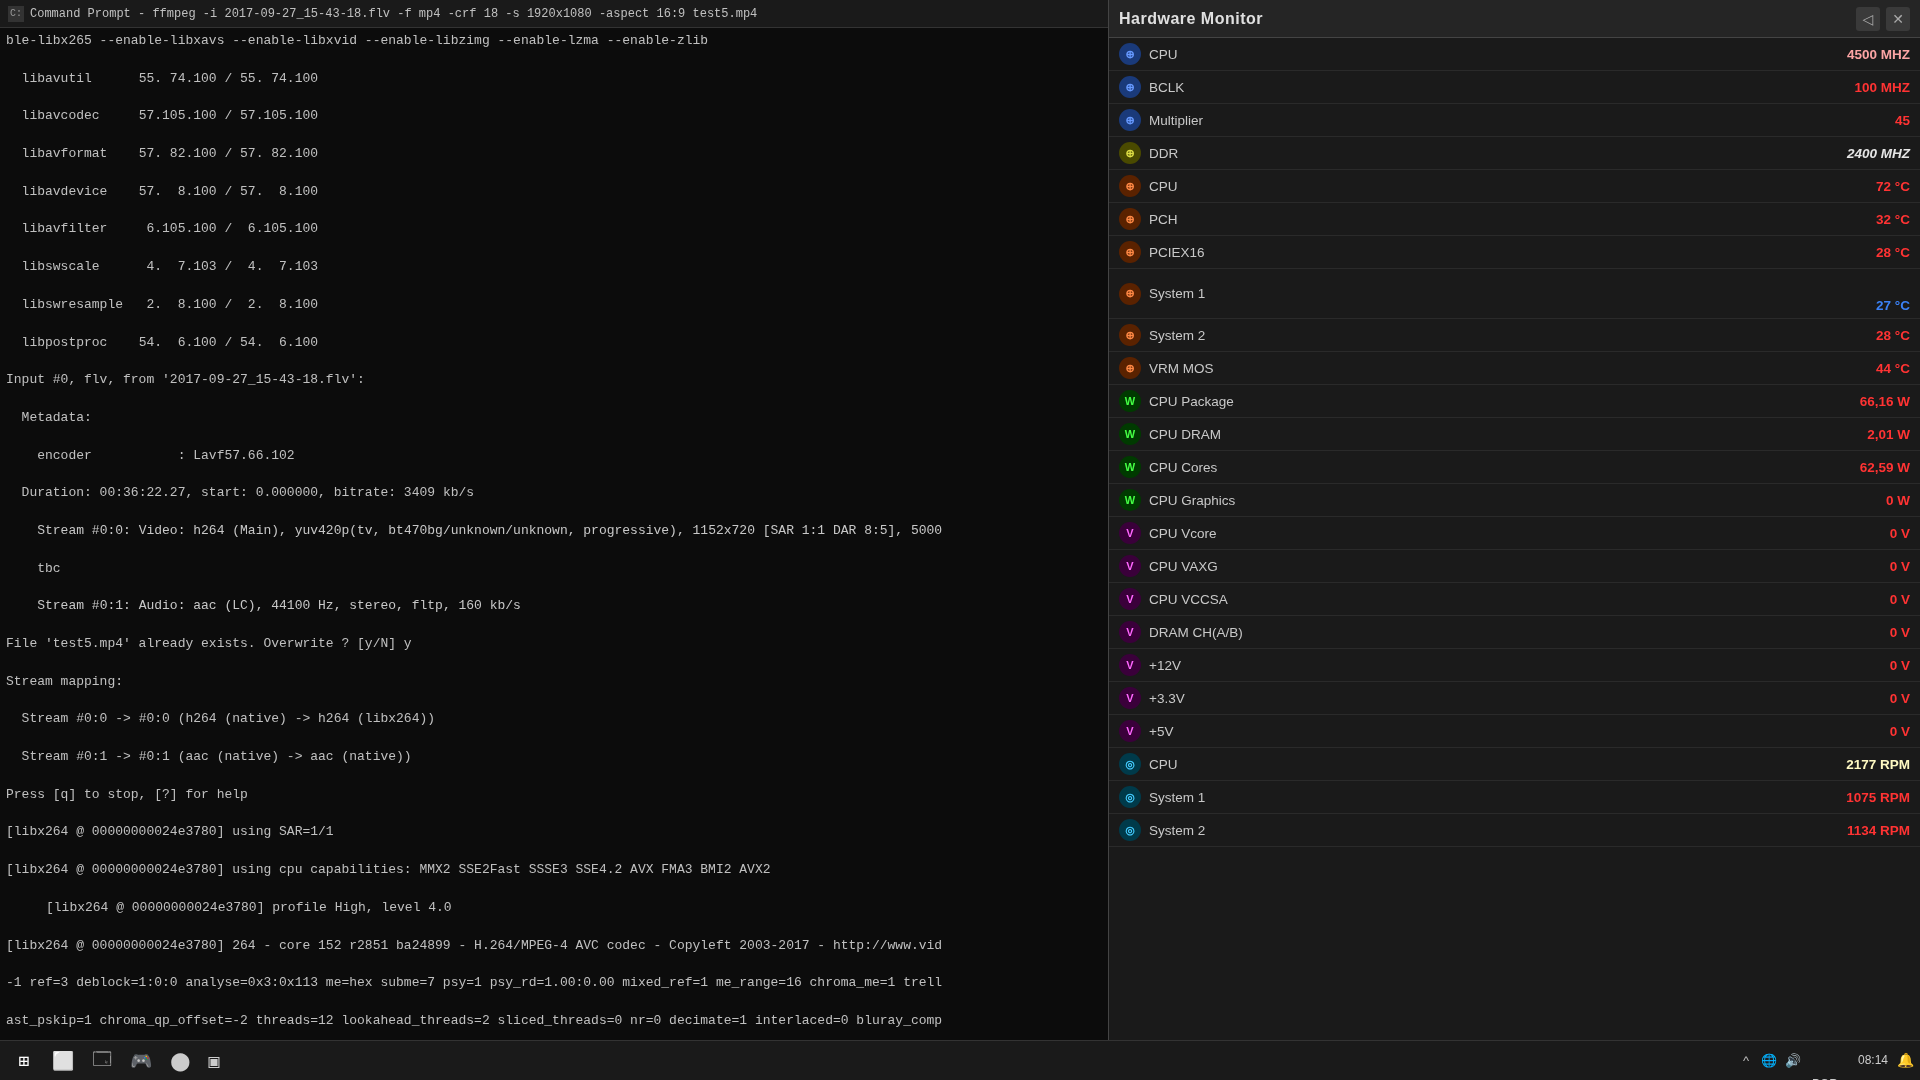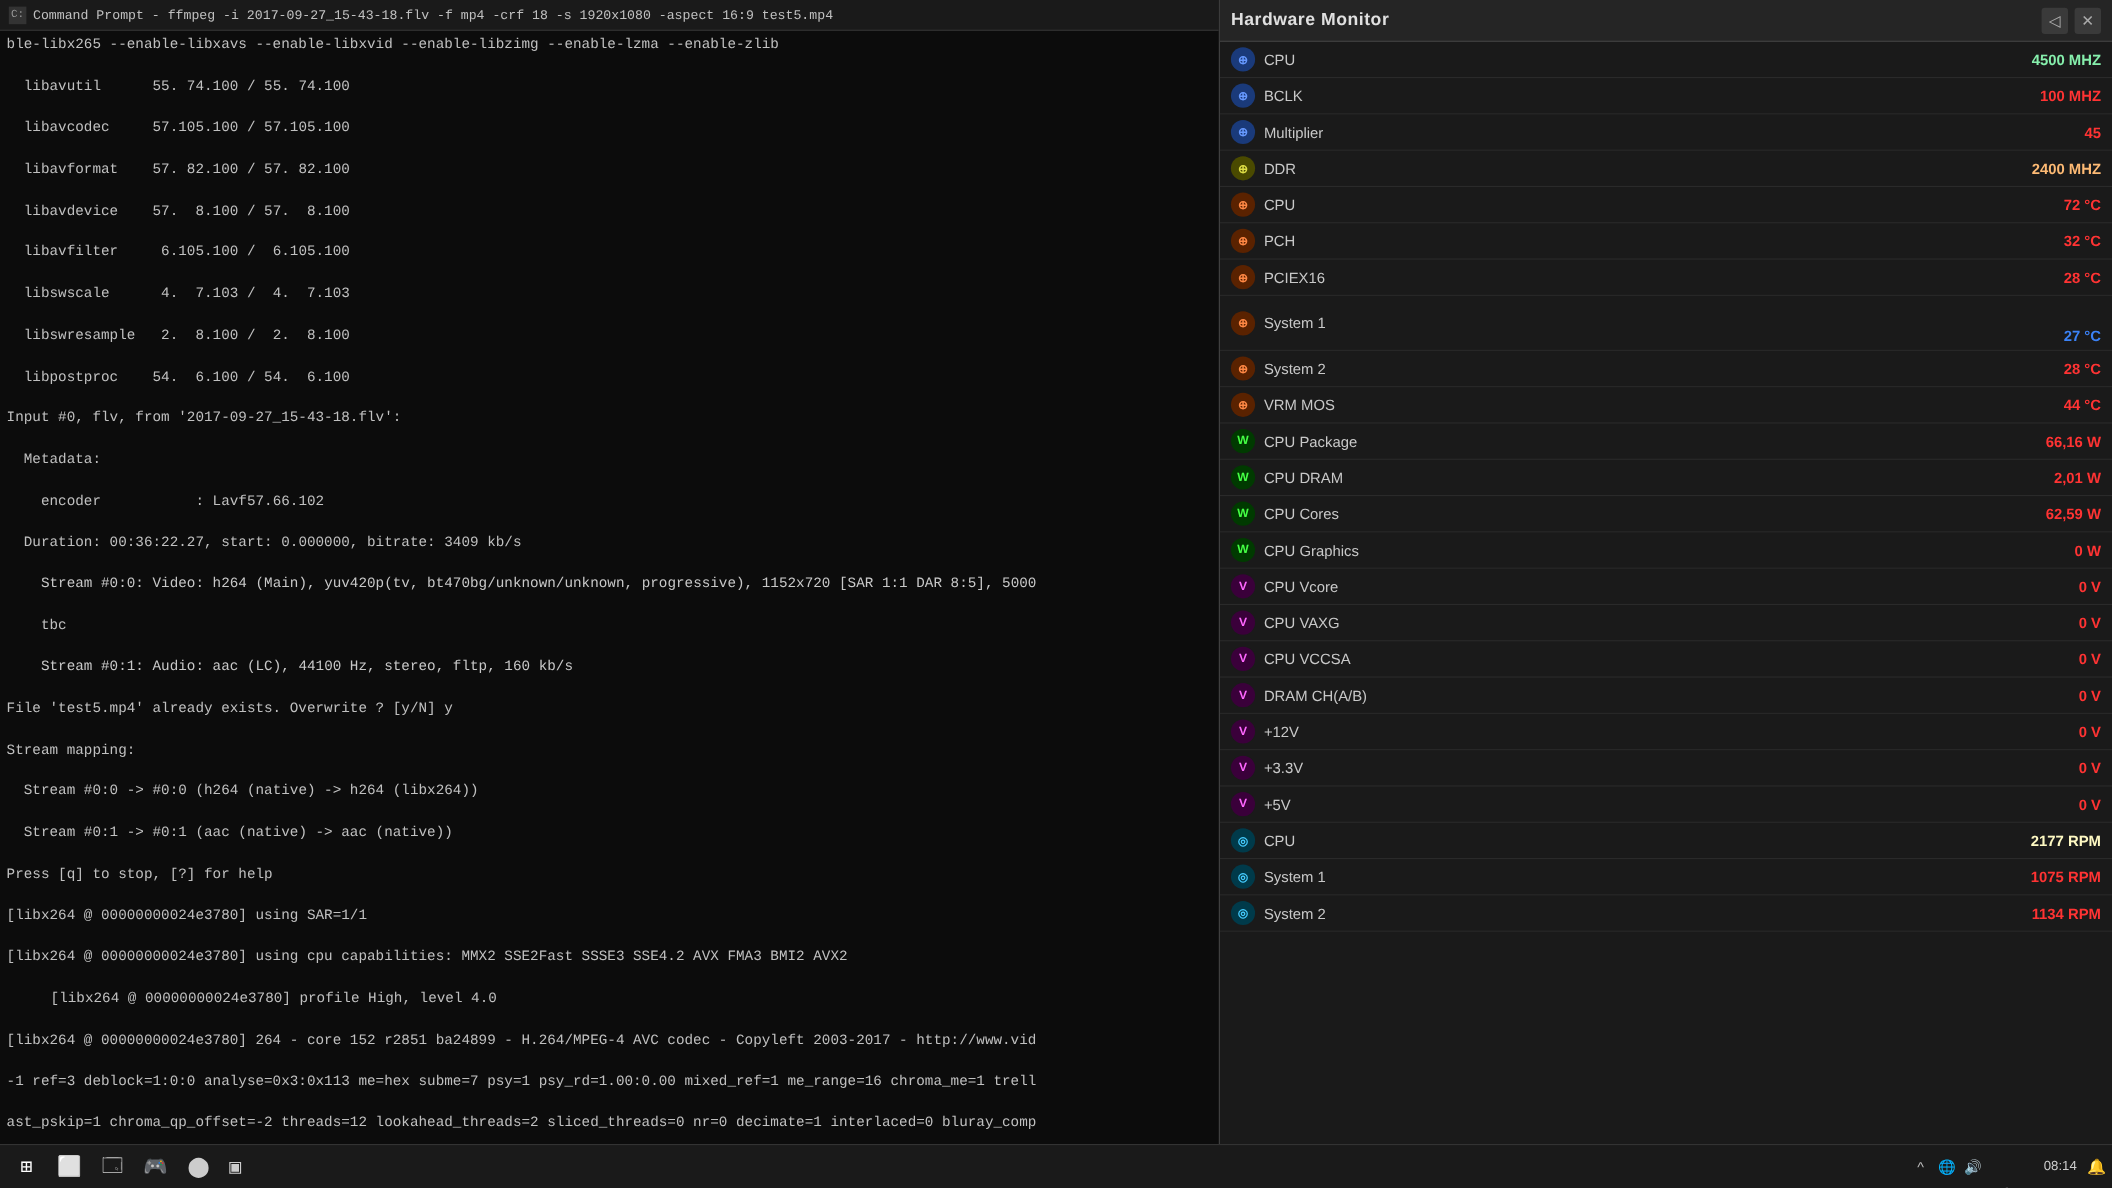--- a/index.html
+++ b/index.html
@@ -281,36 +281,36 @@
     <span id="hw-title">Hardware Monitor</span>
     <div id="hw-titlebar-icons">
       <div class="titlebar-btn" title="Minimize">◁</div>
       <div class="titlebar-btn" title="Close">✕</div>
     </div>
   </div>
   <div id="hw-content">
       <div class="hw-row">
         <div class="hw-icon" style="background: rgb(26, 58, 122); color: rgb(102, 153, 255); font-weight: bold; font-size: 11px;">⊕</div>
         <div class="hw-label">CPU</div>
-        <div class="hw-value" style="color: #86efac;">4500 MHZ</div>
+        <div class="hw-value" style="color: #fca5a5;">4500 MHZ</div>
       </div>
       <div class="hw-row">
         <div class="hw-icon" style="background: rgb(26, 58, 122); color: rgb(102, 153, 255); font-weight: bold; font-size: 11px;">⊕</div>
         <div class="hw-label">BCLK</div>
         <div class="hw-value" style="color: rgb(255, 51, 51);">100 MHZ</div>
       </div>
       <div class="hw-row">
         <div class="hw-icon" style="background: rgb(26, 58, 122); color: rgb(102, 153, 255); font-weight: bold; font-size: 11px;">⊕</div>
         <div class="hw-label">Multiplier</div>
         <div class="hw-value" style="color: rgb(255, 51, 51);">45</div>
       </div>
       <div class="hw-row">
         <div class="hw-icon" style="background: rgb(74, 74, 0); color: rgb(221, 221, 68); font-weight: bold; font-size: 11px;">⊕</div>
         <div class="hw-label">DDR</div>
-        <div class="hw-value" style="color: #fdba74;">2400 MHZ</div>
+        <div class="hw-value" style="color: #e5e5e5; font-style: italic;">2400 MHZ</div>
       </div>
       <div class="hw-row">
         <div class="hw-icon" style="background: rgb(90, 34, 0); color: rgb(255, 136, 68); font-weight: bold; font-size: 11px;">⊕</div>
         <div class="hw-label">CPU</div>
         <div class="hw-value" style="color: rgb(255, 51, 51);">72 °C</div>
       </div>
       <div class="hw-row">
         <div class="hw-icon" style="background: rgb(90, 34, 0); color: rgb(255, 136, 68); font-weight: bold; font-size: 11px;">⊕</div>
         <div class="hw-label">PCH</div>
         <div class="hw-value" style="color: rgb(255, 51, 51);">32 °C</div>

